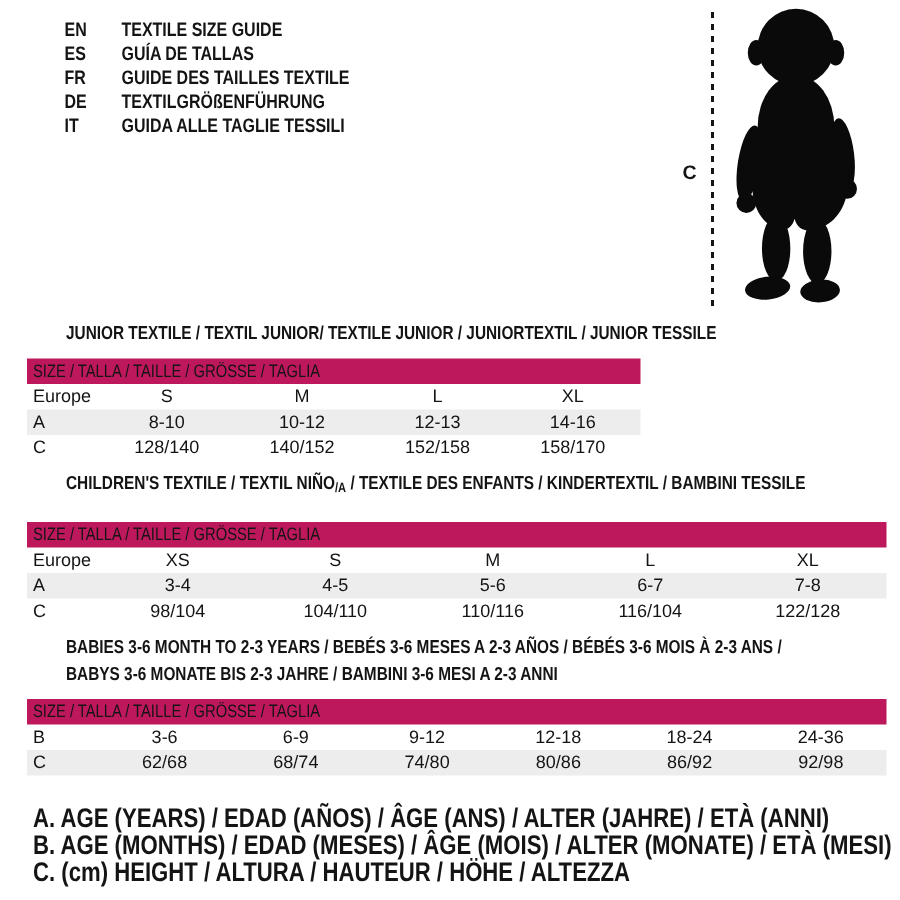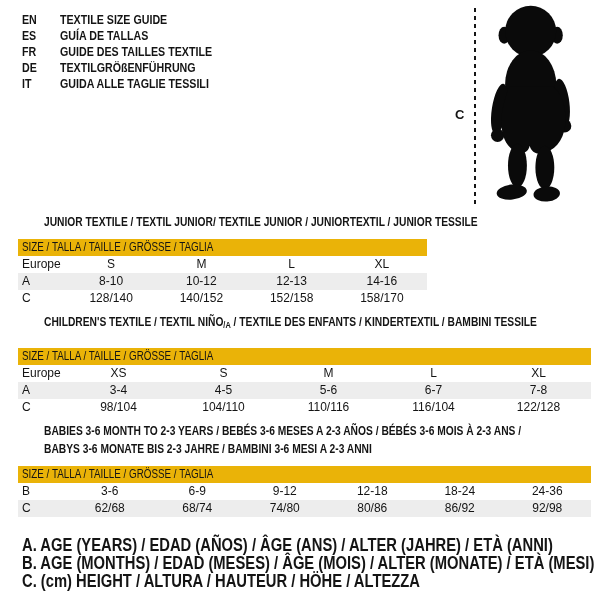--- a/index.html
+++ b/index.html
@@ -5,41 +5,41 @@
   html,body { margin:0; padding:0; background:#ffffff; }
   .canvas {
     position:relative; width:600px; height:600px; background:#ffffff;
     font-family:"Liberation Sans", sans-serif; color:#141414; overflow:hidden;
   }
   .cond { display:inline-block; transform:scaleX(.82); transform-origin:0 50%; white-space:nowrap; }
 
   
   .lang-list { position:absolute; left:22px; top:12px; }
   .lang-row { display:flex; height:16px; line-height:16px; font-weight:bold; font-size:13px; }
-  .lang-code { flex:0 0 38px; }
+  .lang-code { flex:0 0 38px;margin-left:21px; }
 
   
   .measure-line { position:absolute; left:474px; top:8px; width:2px; height:199px;
     background:repeating-linear-gradient(to bottom,#151515 0 4px, transparent 4px 8px); }
   .measure-label { position:absolute; left:455px; top:107px; font-weight:bold; font-size:13px; }
   .baby-svg { position:absolute; left:486px; top:3px; width:95px; height:208px; }
 
   
   .sec-title { position:absolute; font-weight:bold; font-size:12.5px; line-height:18px;margin-left:22px; }
   #title-junior { left:22px; top:213px; }
   #title-children { left:22px; top:313px; }
   #title-babies { left:22px; top:422px; }
   .sub-a { font-size:9px; vertical-align:-2px; }
 
   
   .size-table { position:absolute; left:18px; font-size:12px; }
   #table-junior { top:239px; width:409px; }
   #table-children { top:348px; width:573px; }
   #table-babies { top:466px; width:573px; }
-  .bar { height:17px; line-height:17px; background:#eab308; padding-left:4px; }
+  .bar { height:17px; line-height:17px; background:#be185d; padding-left:4px; }
   .trow { display:flex; height:17px; line-height:17px;justify-content:flex-end; }
   .trow.alt { background:#ededed; }
   .tlabel { flex:0 0 44px; padding-left:4px; }
   .tcell { flex:1; text-align:center; }
 
   
   .footnotes { position:absolute; left:22px; top:536px; font-weight:bold; font-size:18px; line-height:18px; }
 </style>
 </head>
 <body>

